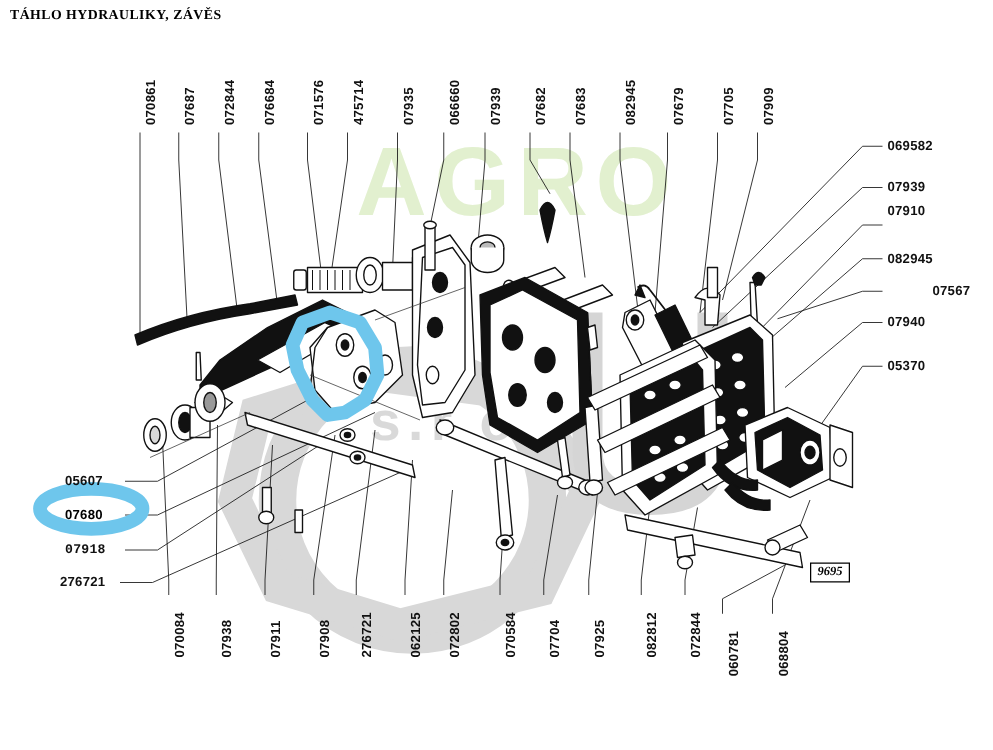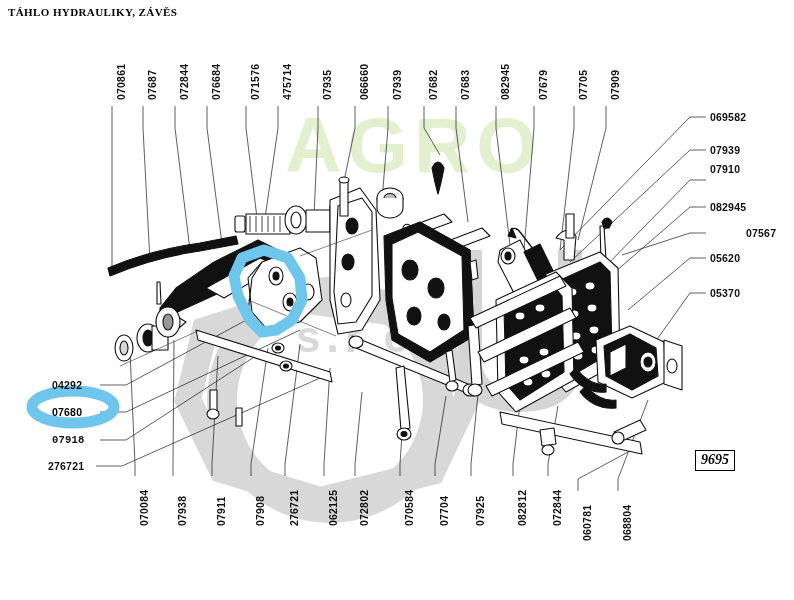--- a/index.html
+++ b/index.html
@@ -26,22 +26,22 @@
        font-family:"Liberation Sans",sans-serif;letter-spacing:.2px;
        white-space:nowrap;color:#111;line-height:1;}
   .lbl.vert{transform-origin:0 0;transform:rotate(-90deg);}
   .lbl.right{text-align:right;}
   .lbl.left{text-align:right;}
 
   
   #lbl-07680{color:#000;}
 
   #boxed-9695{position:absolute;z-index:7;border:1.3px solid #000;
-      padding:1px 5px 2px 5px;font-size:14px;font-weight:bold;font-style:italic;
-      font-family:"Liberation Serif",serif;background:#fff;margin-left:47px;}
+      padding:1px 5px 2px 5px;font-size:10px;font-weight:bold;font-style:italic;
+      font-family:"Liberation Serif",serif;background:#fff;}
 </style>
 </head>
 <body>
 
 <div id="page">
 
   <div id="title">TÁHLO HYDRAULIKY, ZÁVĚS</div>
 
   <svg class="layer" id="watermark-layer" viewBox="0 0 794 600" xmlns="http://www.w3.org/2000/svg">
 
@@ -294,25 +294,25 @@
         <div class="lbl vert" id="lbl-t13" style="left: 538px; top: 100px;">07679</div>
         <div class="lbl vert" id="lbl-t14" style="left: 578px; top: 100px;">07705</div>
         <div class="lbl vert" id="lbl-t15" style="left: 610px; top: 100px;">07909</div>
       </div>
     <div id="labels-right">
         <div class="lbl right" style="left: 710px; top: 112px;">069582</div>
         <div class="lbl right" style="left: 710px; top: 145px;">07939</div>
         <div class="lbl right" style="left: 710px; top: 164px;">07910</div>
         <div class="lbl right" style="left: 710px; top: 202px;">082945</div>
         <div class="lbl right" style="left: 710px; top: 228px; margin-left: 36px;">07567</div>
-        <div class="lbl right" style="left: 710px; top: 253px;">05620</div>
+        <div class="lbl right" style="left: 710px; top: 253px;">07940</div>
         <div class="lbl right" style="left: 710px; top: 288px;">05370</div>
       </div>
     <div id="labels-left">
-        <div class="lbl left" style="left: 52px; top: 380px;">04292</div>
+        <div class="lbl left" style="left: 52px; top: 380px;">05607</div>
         <div class="lbl left" id="lbl-07680" style="left: 52px; top: 407px;">07680</div>
         <div class="lbl left" style="left: 52px; top: 435px; font-family: Liberation Mono, monospace;">07918</div>
         <div class="lbl left" style="left: 48px; top: 461px;">276721</div>
       </div>
     <div id="labels-bottom">
         <div class="lbl vert" style="left: 139px; top: 526px;">070084</div>
         <div class="lbl vert" style="left: 177px; top: 526px;">07938</div>
         <div class="lbl vert" style="left: 216px; top: 526px;">07911</div>
         <div class="lbl vert" style="left: 255px; top: 526px;">07908</div>
         <div class="lbl vert" style="left: 289px; top: 526px;">276721</div>

